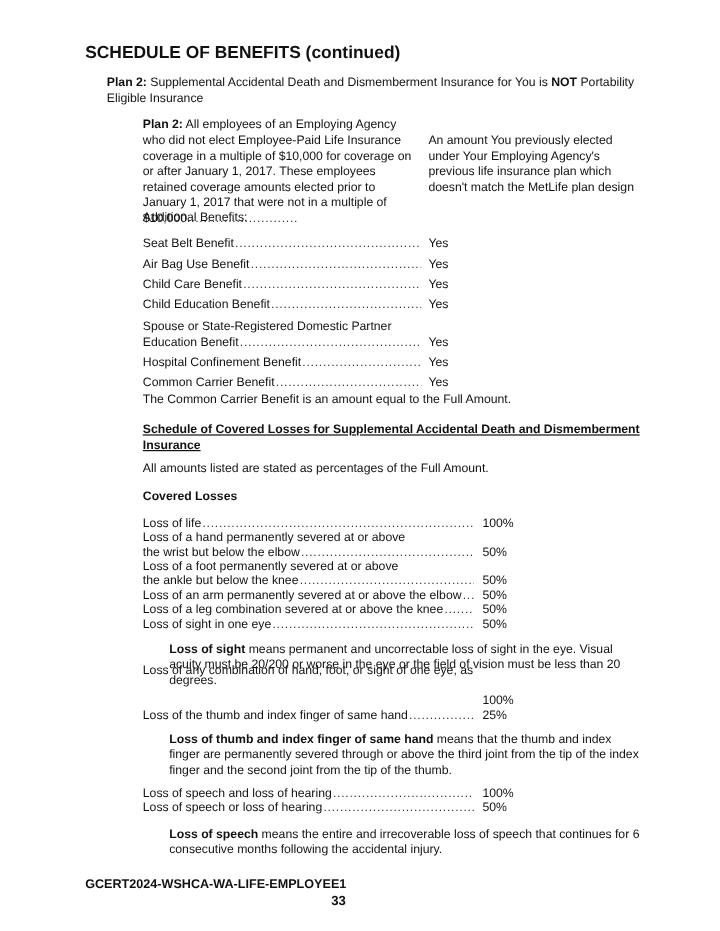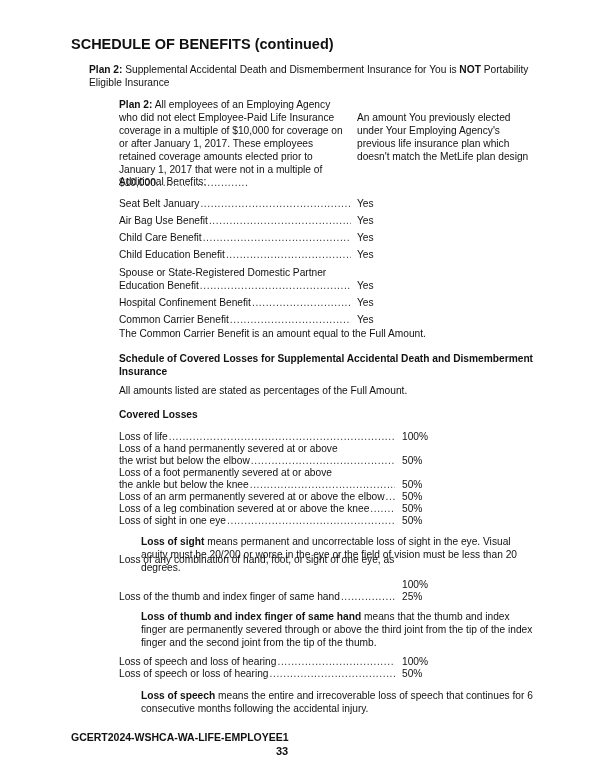--- a/index.html
+++ b/index.html
@@ -19,21 +19,21 @@
 
   .leader-row { position: absolute; left: 119px; width: 232px; line-height: 13px; }
   .leader-row .txt { display: block; }
   .leader-line { display: flex; align-items: baseline; }
   .leader-line .lbl { white-space: nowrap; }
   .leader-line .dots { flex: 1; overflow: hidden; white-space: nowrap; color: #333; letter-spacing: 0.6px; margin-left: 1px; }
   .leader-line .dots::before { content: "................................................................................................................................................................"; }
   .val-yes { position: absolute; left: 357px; line-height: 13px; }
 
   .cc-note { left: 119px; top: 328px; }
-  .sched-head { left: 119px; top: 352px; width: 420px; font-weight: bold; line-height: 13px; }
+  .sched-head { left: 119px; top: 352px; width: 420px; font-weight: bold; line-height: 13px; text-decoration: underline; }
   .all-amt { left: 119px; top: 385px; }
   .cov-head { left: 119px; top: 409px; font-weight: bold; }
 
   .loss-row { position: absolute; left: 119px; width: 276px; line-height: 11.8px; }
   .pct { position: absolute; left: 402px; line-height: 11.8px; }
 
   .def { position: absolute; left: 141px; width: 395px; line-height: 13px; }
 
   .footer-code { left: 71px; top: 731px; font-weight: bold; font-size: 10.5px; }
   .page-num { left: 276px; top: 745px; font-weight: bold; font-size: 11px; }
@@ -45,21 +45,21 @@
 
 <div class="abs plan-intro"><b>Plan 2:</b><span> Supplemental Accidental Death and Dismemberment Insurance for You is </span><b>NOT</b><span> Portability Eligible Insurance</span></div>
 
 <div class="abs plan2-left"><b>Plan 2:</b><span> All employees of an Employing Agency who did not elect Employee-Paid Life Insurance coverage in a multiple of $10,000 for coverage on or after January 1, 2017.  These employees retained coverage amounts elected prior to January 1, 2017 that were not in a multiple of $10,000</span><span style="color:#333;letter-spacing:0.6px">...........................</span></div>
 <div class="abs plan2-right">An amount You previously elected under Your Employing Agency's previous life insurance plan which doesn't match the MetLife plan design</div>
 
 <div class="abs add-head">Additional Benefits:</div>
 
 <div class="leader-row" style="top:197px">
   <div class="leader-line">
-      <span class="lbl">Seat Belt January</span>
+      <span class="lbl">Seat Belt Benefit</span>
       <span class="dots"></span>
     </div>
 </div>
 <div class="val-yes" style="top:197px">Yes</div>
 
 <div class="leader-row" style="top:214px">
   <div class="leader-line">
       <span class="lbl">Air Bag Use Benefit</span>
       <span class="dots"></span>
     </div>

